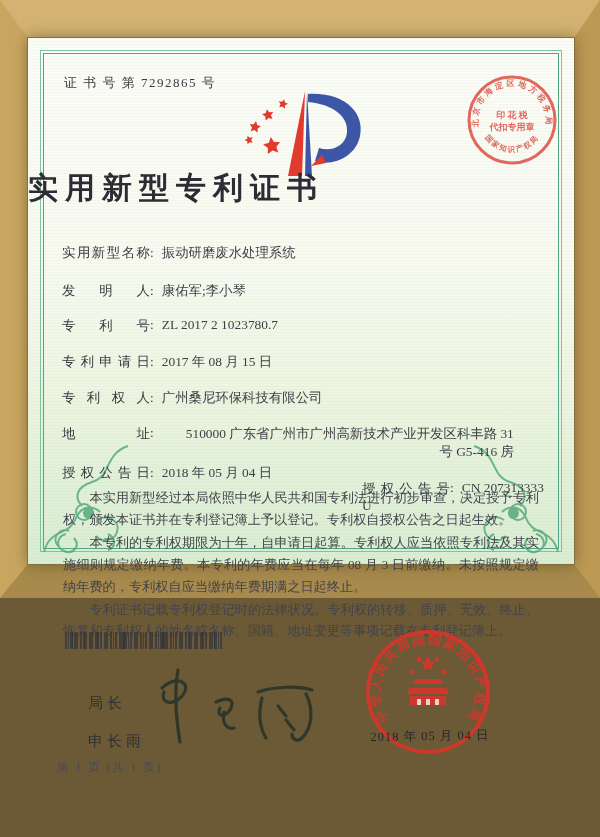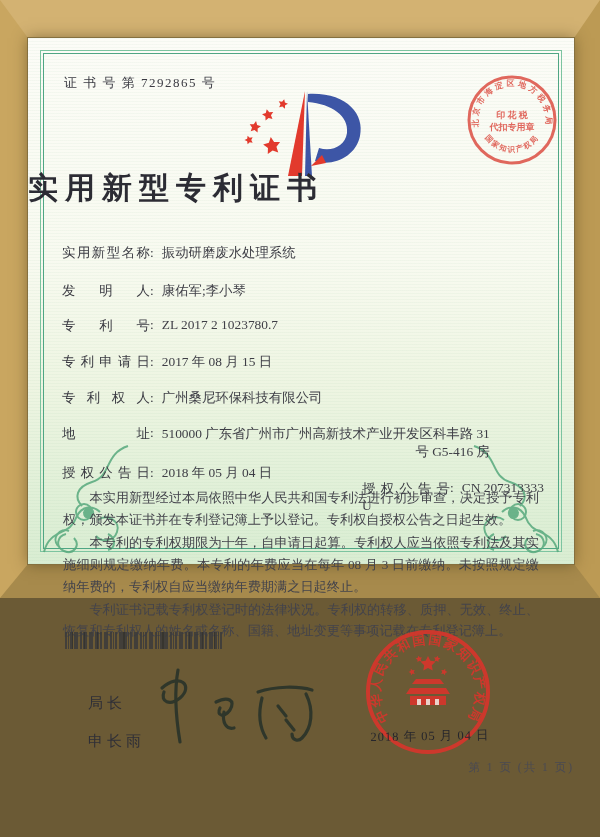--- a/index.html
+++ b/index.html
@@ -22,39 +22,39 @@
   .gb-inner{inset:15px;border:1px solid #4fa684;}
   .cert-number{position:absolute;left:36px;top:36px;font-size:13px;letter-spacing:1.5px;color:#3a3a42;}
   .logo{position:absolute;left:200px;top:50px;}
   .title{position:absolute;left:0;right:0;top:130px;margin:0;text-align:left;
          font-size:30px;font-weight:700;letter-spacing:7px;color:#2c2c34;}
   .frow{position:absolute;left:34px;right:20px;font-size:13.4px;color:#3a3a42;}
   .flabel{display:inline-block;width:88px;text-align:justify;text-align-last:justify;
           -moz-text-align-last:justify;vertical-align:top;}
   .fcolon{margin-right:8px;}
   .fvalue{color:#3e3e46;text-align:right;}
-  .fvalue .vline{display:block;}
+  .fvalue .vline{display:block;margin-left:24px;}
   .frow-split .grp-right{position:absolute;left:300px;top:16px;}
   .paras{position:absolute;left:34px;right:34px;top:448px;color:#43434b;}
   .paras p{margin:1px;text-indent:2em;font-size:13.2px;line-height:1.66;text-align:justify;}
   .barcode{position:absolute;left:37px;top:594px;width:158px;height:17px;
         background:
           repeating-linear-gradient(90deg,#3b3b3b 0 2px,transparent 2px 5px),
           repeating-linear-gradient(90deg,#3b3b3b 0 1px,transparent 1px 3px),
           repeating-linear-gradient(90deg,transparent 0 6px,#2f2f2f 6px 8px,transparent 8px 13px);
         opacity:.85;}
   .sig-block{position:absolute;left:60px;top:656px;font-size:15px;color:#2f2f37;letter-spacing:4px;}
   .sig-name{margin-top:19px;}
   .signature{position:absolute;left:122px;top:620px;}
   .seal{position:absolute;}
   .seal-top{left:436px;top:34px;opacity:.88;}
   .seal-bottom{left:334px;top:588px;opacity:.93;}
   .seal-date{position:absolute;left:322px;top:690px;width:160px;text-align:center;
         font-size:12.5px;color:#26262c;letter-spacing:1px;transform:rotate(-1deg);}
-  .footer{position:absolute;left:0;right:0;top:722px;text-align:right;
+  .footer{position:absolute;left:0;right:0;top:722px;text-align:left;
         font-size:11.5px;letter-spacing:2px;color:#4a4a52;margin-left:29px;}
   .flourish{position:absolute;bottom:10px;pointer-events:none;}
   .flourish-left{left:10px;}
   .flourish-right{right:10px;transform:scaleX(-1);}
 </style>
 </head>
 <body>
 
 <div class="page">
   <div class="paper">

